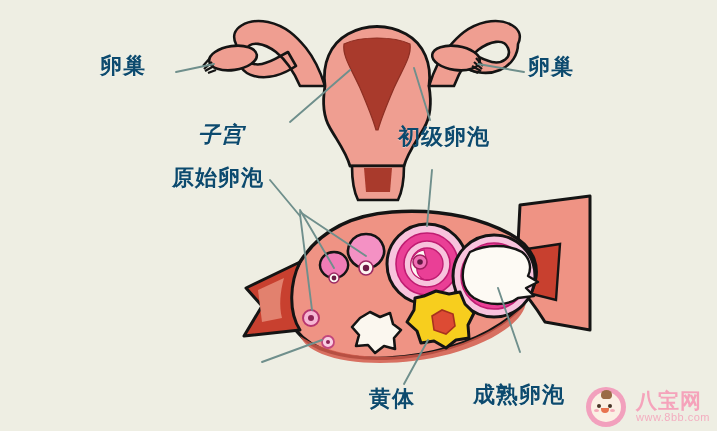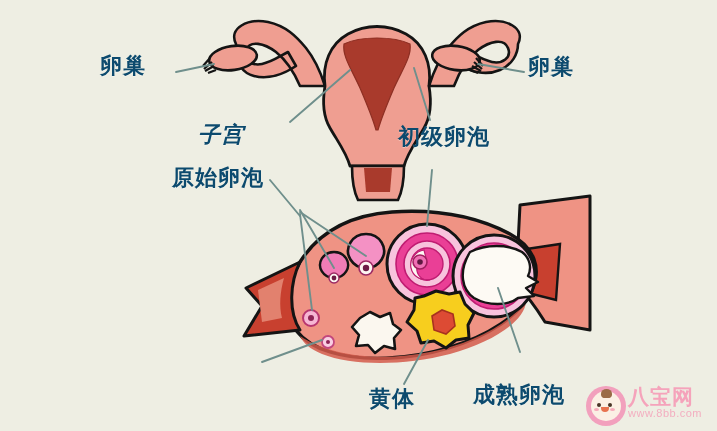--- a/index.html
+++ b/index.html
@@ -42,22 +42,22 @@
   #lbl-mature       { left: 473px; top: 376px; margin-top: 8px; }
 
   
   #watermark {
     position: absolute;
     left: 586px;
     top: 386px;
     width: 126px;
     height: 42px;
     display: flex;
-    align-items: flex-start;
-    gap: 2px;
+    align-items: center;
+    gap: 10px;
   }
   #wm-logo {
     width: 40px; height: 40px;
     border-radius: 50%;
     background: #f2a0bd;
     position: relative;
     flex: 0 0 auto;
   }
   #wm-logo .face {
     position: absolute;

